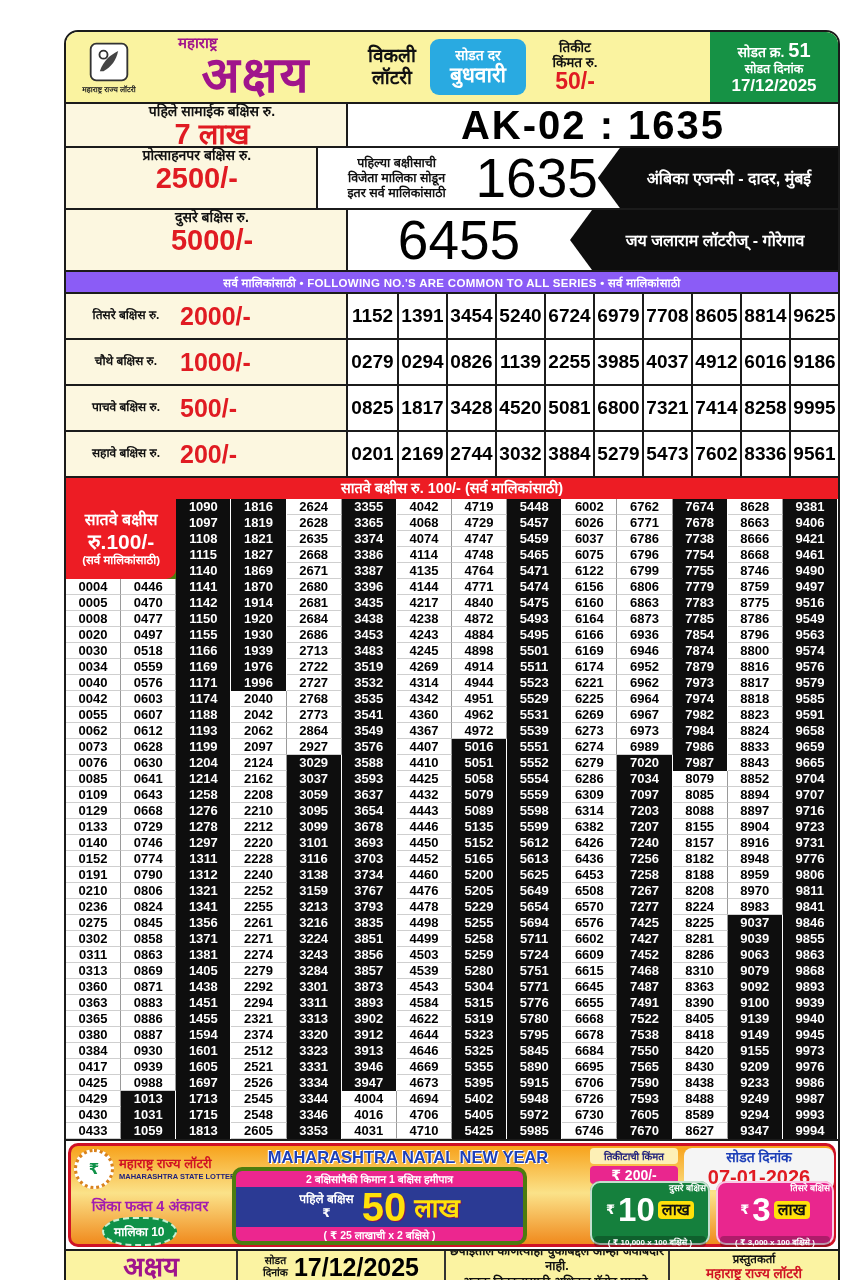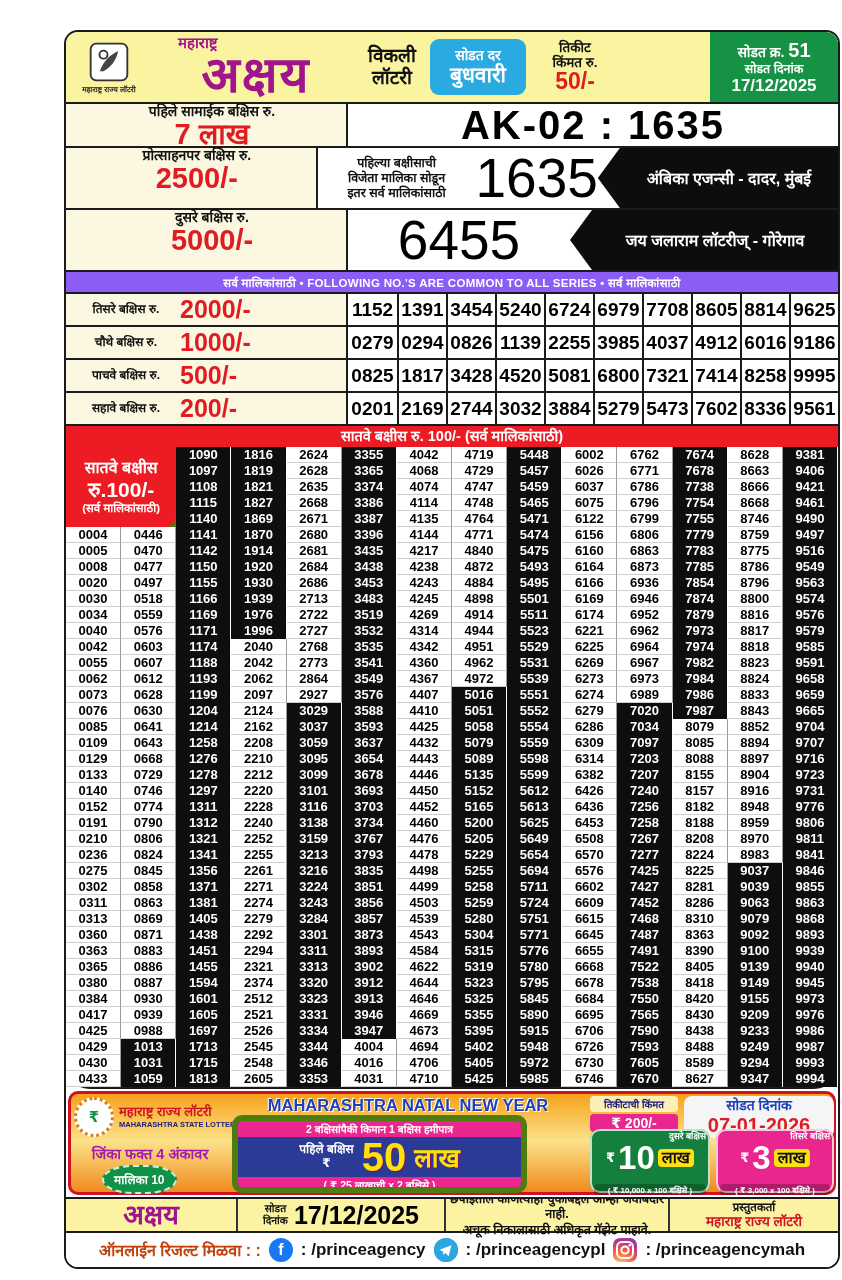--- a/index.html
+++ b/index.html
@@ -44,34 +44,34 @@
   .note{width:178px;display:flex;flex-direction:column;align-items:center;justify-content:center;
     font-size:12.5px;font-weight:bold;line-height:1.2;color:#111;text-align:center;}
   .bignum{flex:1;display:flex;align-items:center;justify-content:center;font-size:55px;font-weight:normal;color:#000000;}
   .agency{width:268px;background:#0d0d0d;color:#fff;display:flex;align-items:center;justify-content:center;
     font-size:16px;font-weight:bold;text-align:center;padding-left:22px;
     clip-path:polygon(0 50%,22px 0,100% 0,100% 100%,22px 100%);}
 
   .banner{height:22px;background:#8b5cf6;color:#fff;text-align:center;
     font-size:11.5px;font-weight:bold;line-height:22px;letter-spacing:.3px;}
 
-  .crow{display:flex;height:33px;}
+  .crow{display:flex;height:46px;}
   .crow .plabel{flex-direction:row;gap:6px;}
   .crow .cl{width:96px;font-size:12px;font-weight:bold;text-align:center;line-height:1.1;color:#111;}
   .crow .ca{font-size:25px;font-weight:bold;color:#e01b22;line-height:1;}
   .nums{flex:1;display:grid;grid-template-columns:repeat(10,1fr);}
   .pnum{border-left:2px solid #1b1b1b;display:flex;align-items:center;justify-content:center;
     font-size:19px;font-weight:bold;color:#000;background:#fff;}
   .nums .pnum:first-child{border-left:none;}
 
   .red-strip{height:21px;background:#ed1c24;color:#fff;text-align:center;
     font-size:14.5px;font-weight:bold;line-height:21px;}
 
   
-  .ngrid{display:grid;grid-template-columns:repeat(14,1fr);grid-auto-rows:16px;background:#4d7c0f;border-radius:24px;}
+  .ngrid{display:grid;grid-template-columns:repeat(14,1fr);grid-auto-rows:16px;background:#4d7c0f;}
   .ncell{font-size:13px;line-height:16px;font-weight:bold;text-align:center;overflow:hidden;}
   .ncell.dark{background:#0e0e0e;color:#fff;border-right:1px solid #fff;}
   .ncell.light{background:#fff;color:#000;border-right:1px solid #9a9a9a;border-bottom:1px solid #cfcfcf;}
   .seventh-label{grid-column:1/3;grid-row:1/6;background:#ed1c24;color:#fff;display:flex;flex-direction:column;
     align-items:center;justify-content:center;line-height:1.15;border-bottom-right-radius:10px;}
   .seventh-label .s1{font-size:16px;font-weight:bold;}
   .seventh-label .s2{font-size:21px;font-weight:bold;}
   .seventh-label .s3{font-size:11.5px;font-weight:bold;}
 
   
@@ -89,21 +89,21 @@
   .b-price{left:524px;top:7px;width:88px;text-align:center;}
   .b-price .t{background:#fdf0b6;color:#20217c;font-size:10px;font-weight:bold;border-radius:4px;padding:1px 2px;}
   .b-price .v{background:#e9268e;color:#fff;font-size:14px;font-weight:bold;border-radius:4px;margin-top:2px;padding:1px 0;}
   .b-date{left:618px;top:7px;width:150px;height:42px;background:#f5f5f5;border-radius:8px;text-align:center;
     display:flex;flex-direction:column;justify-content:center;line-height:1.15;}
   .b-date .t{color:#1d3fb8;font-size:14px;font-weight:bold;}
   .b-date .v{color:#e01b22;font-size:20px;font-weight:bold;}
   .b-win{left:6px;top:54px;width:156px;text-align:center;color:#a21caf;font-size:14.5px;font-weight:bold;}
   .b-series{left:36px;top:76px;background:#0f9148;color:#fff;font-size:12px;font-weight:bold;
     padding:4px 10px;border-radius:50% 50% 50% 50%/60% 60% 60% 60%;border:2px dashed #c9f2d6;}
-  .b-panel{left:166px;top:26px;width:295px;height:78px;background:#2b3a94;border:6px solid #4d7c0f;
+  .b-panel{left:166px;top:26px;width:295px;height:78px;background:#2b3a94;border:4px solid #4d7c0f;
     border-radius:10px;overflow:hidden;display:flex;flex-direction:column;}
   .bp-top,.bp-bot{background:#ec268f;color:#fff;font-size:10.5px;font-weight:bold;text-align:center;line-height:16px;height:16px;}
   .bp-mid{flex:1;display:flex;align-items:center;justify-content:center;gap:8px;}
   .bp-first{color:#fff;font-size:12px;font-weight:bold;text-align:center;line-height:1.15;}
   .bp-50{color:#ffe10a;font-size:40px;font-weight:bold;line-height:1;text-shadow:1px 1px 0 #7e1060;}
   .bp-lakh{color:#ffe10a;font-size:26px;font-weight:bold;text-shadow:1px 1px 0 #7e1060;}
   .badge{top:40px;width:120px;height:64px;border-radius:10px;color:#fff;padding:3px 4px;text-align:center;
     box-shadow:inset 0 0 0 2px rgba(255,255,255,.75);}
   .badge .bl{font-size:9px;font-weight:bold;text-align:right;line-height:1;}
   .badge .brow{display:flex;align-items:center;justify-content:center;gap:3px;line-height:1;}

